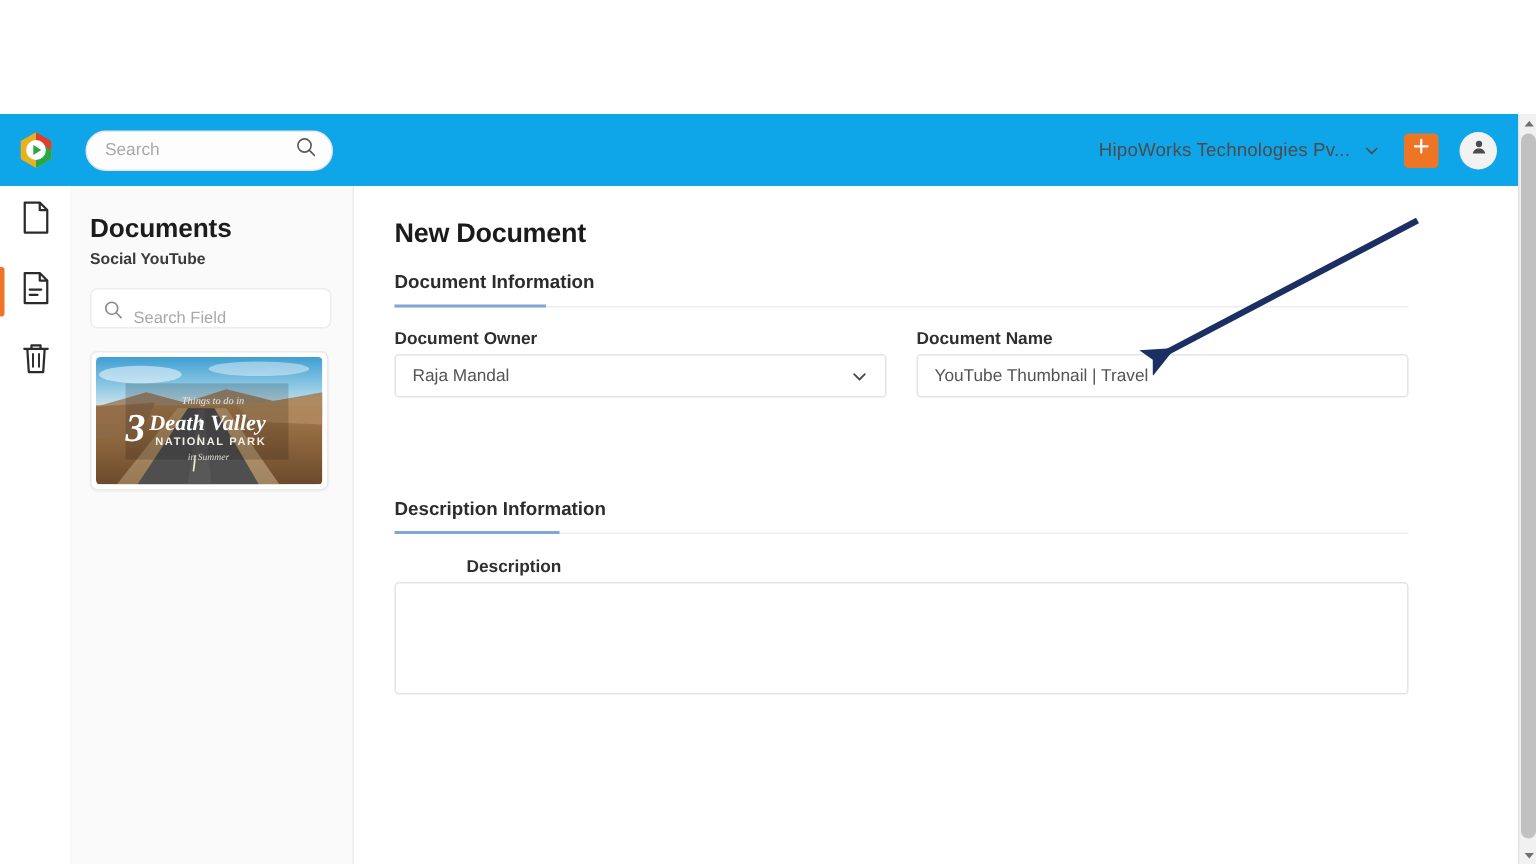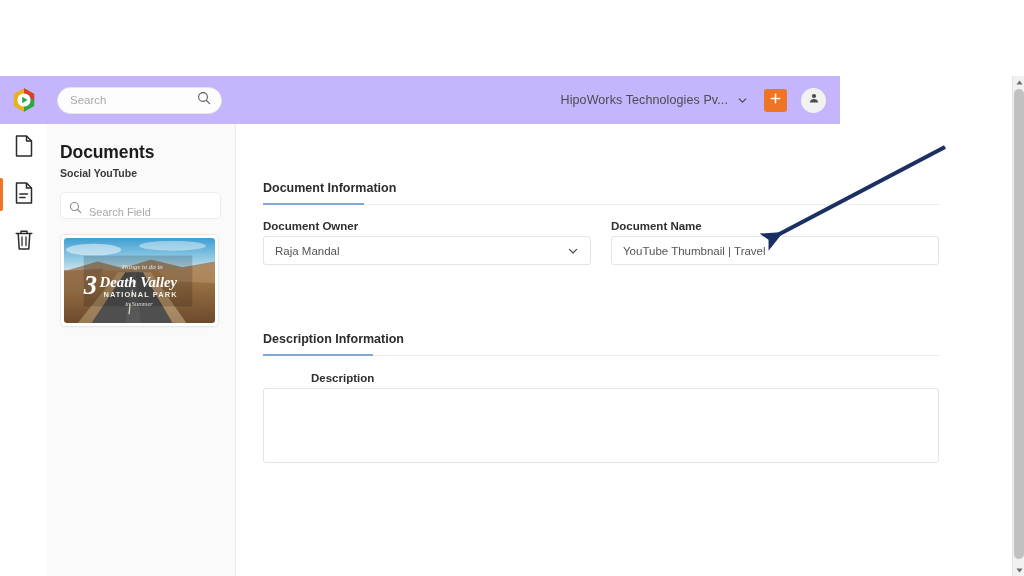--- a/index.html
+++ b/index.html
@@ -23,23 +23,23 @@
     width: 1024px;
     height: 500px;
     background: #ffffff;
     overflow: hidden;
   }
 
   
   .topbar {
     position: absolute;
     left: 0; top: 0;
-    width: 840px;
+    width: 1012px;
     height: 48px;
-    background: #c4b5fd;
+    background: #0ea5e9;
     border-bottom: 2px solid #737373;
     display: flex;
     align-items: center;
   }
   .logo-wrap {
     width: 48px;
     height: 48px;
     display: flex;
     align-items: center;
     justify-content: center;
@@ -487,20 +487,21 @@
           <text x="36" y="50" fill="#ffffff" font-family="'Liberation Serif', serif" font-size="15" font-weight="bold" font-style="italic">Death Valley</text>
           <text x="40" y="60" fill="#f2eee4" font-family="'Liberation Sans', sans-serif" font-size="7.5" font-weight="bold" letter-spacing="1.1">NATIONAL PARK</text>
           <text x="62" y="70" fill="#f0ece1" opacity="0.9" font-family="'Liberation Serif', serif" font-style="italic" font-size="6.5">in Summer</text>
         </svg>
       </div>
     </div>
   </div>
 
   <div class="main">
 
+    <div class="page-title">New Document</div>
 
     <div class="section-head" style="top:57px;">Document Information</div>
     <div class="section-rule" style="top:80px;">
       <span class="accent" style="width:101px;"></span>
     </div>
 
     <div class="field-label" style="left:27px; top:96px;">Document Owner</div>
     <div class="field-box" style="left:27px; top:112px; width:328px; height:29px;">
       <span class="val">Raja Mandal</span>
       <span class="caret">

